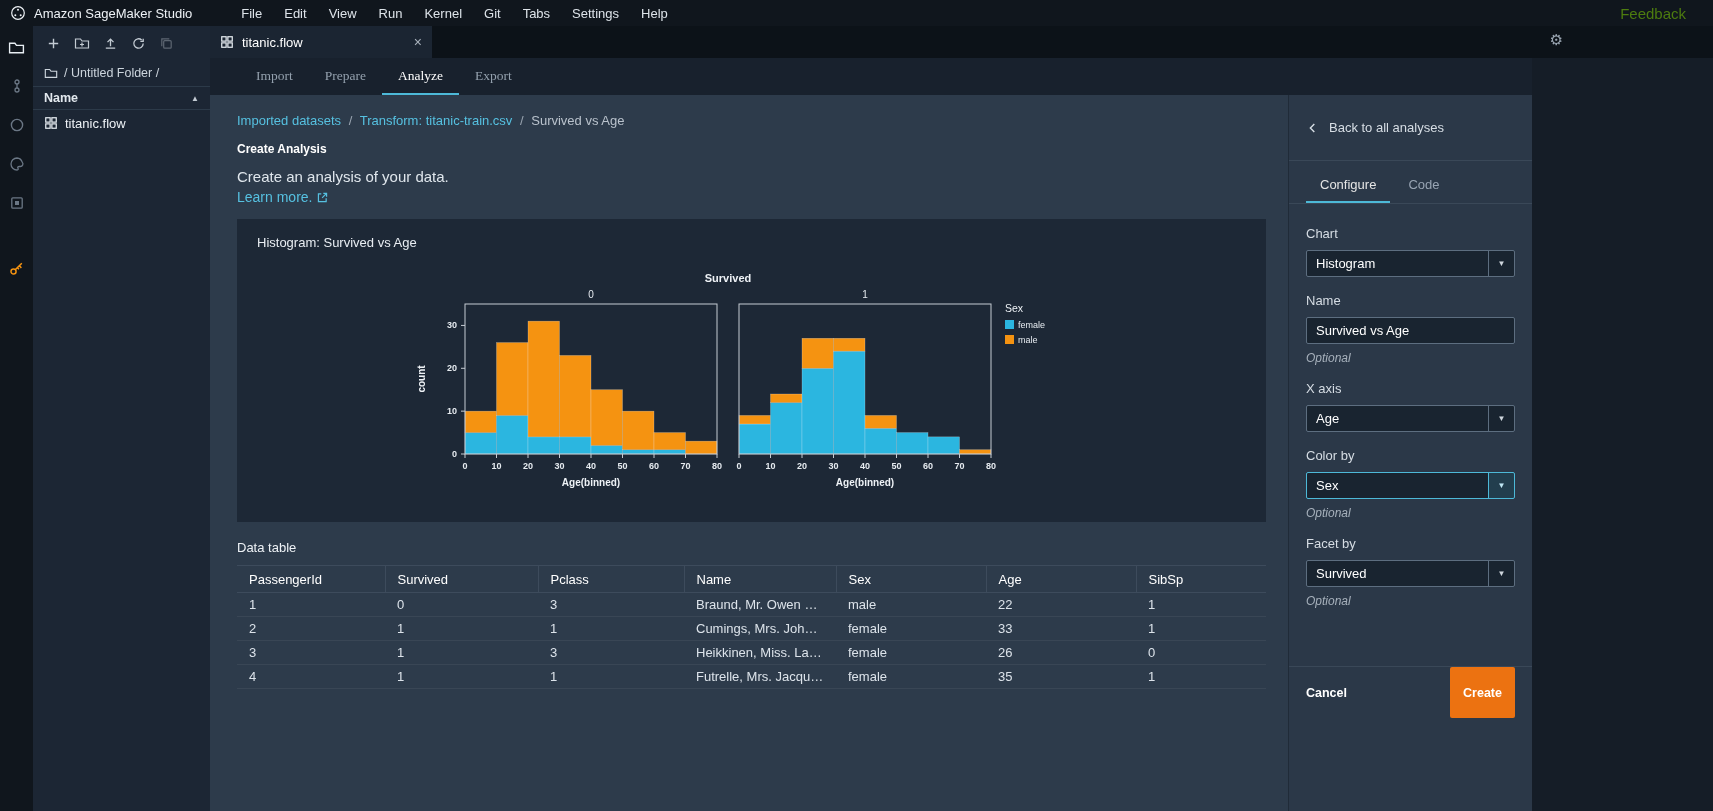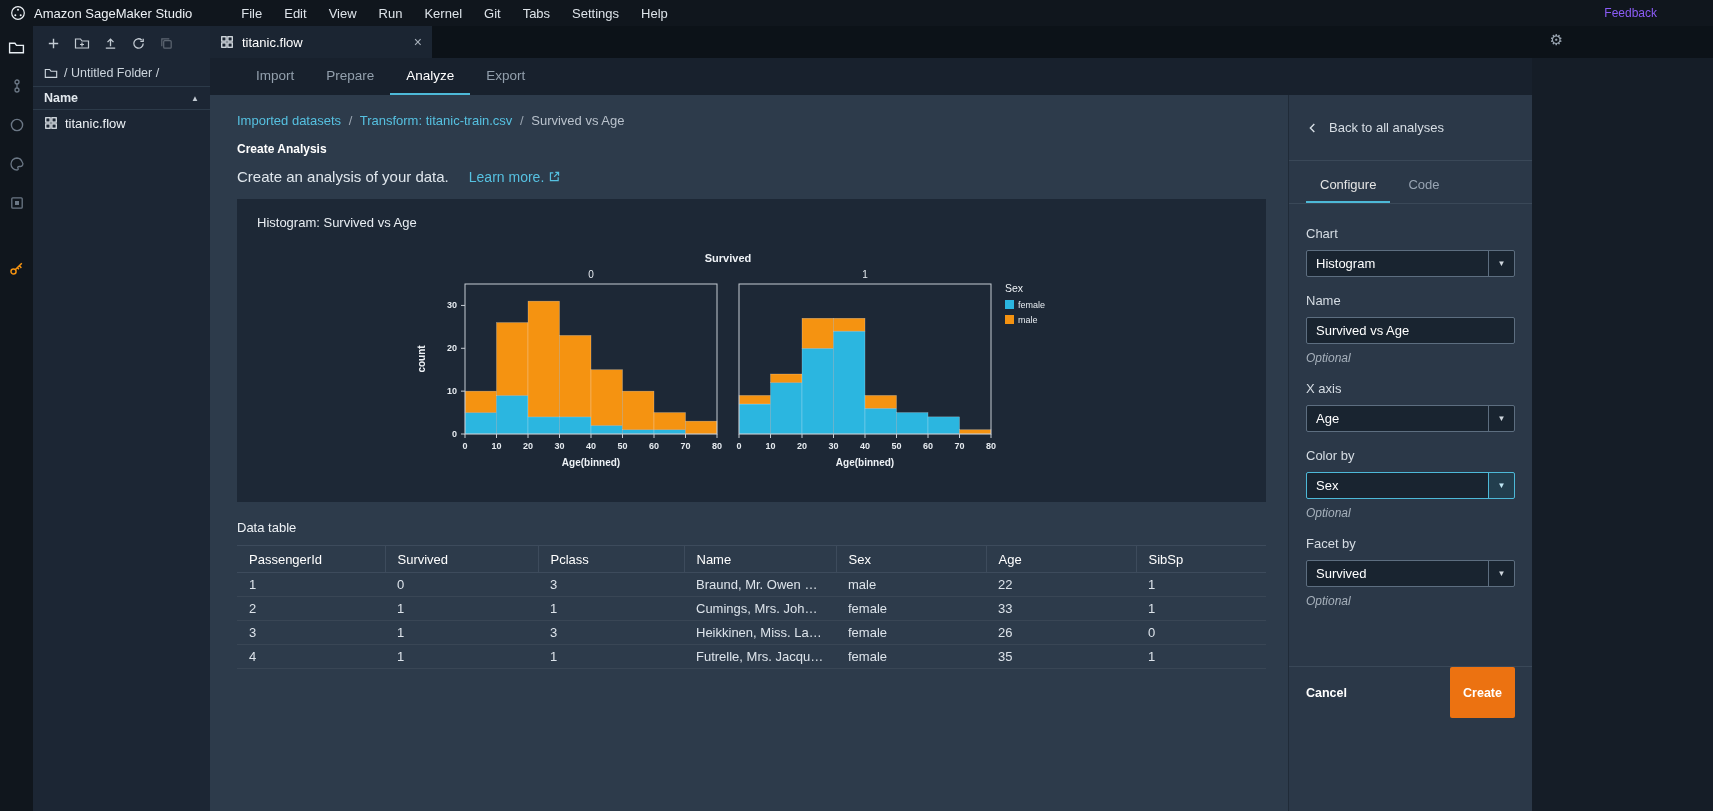--- a/index.html
+++ b/index.html
@@ -6,21 +6,21 @@
   html,body { width:1713px; height:811px; overflow:hidden; }
   body { font-family:"Liberation Sans", sans-serif; background:#0c1218; color:#e6eaee; font-size:13px; }
   .app { display:flex; flex-direction:column; height:100%; }
 
   
   .menubar { height:26px; background:#10161d; display:flex; align-items:center; flex:0 0 auto; }
   .brand { display:flex; align-items:center; gap:8px; padding-left:10px; }
   .brand-title { font-size:13px; color:#eef2f6; }
   .menus { display:flex; margin-left:38px; }
   .menu-item { padding:0 11px; font-size:13px; color:#dde3e9; cursor:default; }
-  .feedback { margin-left:auto; margin-right:56px; font-size:12px; color:#8b5cf6; }
+  .feedback { margin-left:auto; margin-right:27px; font-size:15px; color:#4d7c0f; }
 
   
   .workspace { flex:1; display:flex; min-height:0; }
   .activity { width:33px; background:#10161d; display:flex; flex-direction:column; align-items:center; padding-top:10px; flex:0 0 auto; }
   .act-btn { height:22px; width:22px; display:flex; align-items:center; justify-content:center; margin-bottom:17px; color:#6b7785; }
   .act-btn.active { color:#e8eef3; }
   .act-btn.accent { color:#f59311; margin-top:26px; }
 
   
   .filebrowser { width:177px; background:#1c2634; display:flex; flex-direction:column; flex:0 0 auto; }
@@ -36,34 +36,34 @@
   .main-col { flex:1; display:flex; flex-direction:column; min-width:0; }
   .tabbar { height:32px; background:#0c1218; display:flex; position:relative; flex:0 0 auto; }
   .tab { width:222px; background:#1b2532; display:flex; align-items:center; gap:8px; padding:0 10px; font-size:13px; color:#ffffff; }
   .tab-close { margin-left:auto; color:#aab3bd; font-size:14px; line-height:1; cursor:default; }
   .gear { position:absolute; right:150px; top:5px; font-size:15px; color:#9aa5b1; }
 
   .flow-row { flex:1; display:flex; min-height:0; }
   .flow-panel { flex:1; display:flex; flex-direction:column; min-width:0; }
   .gutter { width:181px; background:#151d27; flex:0 0 auto; }
 
-  .subnav { height:37px; background:#18212d; display:flex; padding-left:30px; flex:0 0 auto; }
+  .subnav { height:37px; background:#18212d; display:flex; padding-left:30px; flex:0 0 auto;font-family:Liberation Serif, serif; }
   .subnav-item { padding:0 16px; display:flex; align-items:center; color:#93a0ad; font-size:13.5px; border-bottom:2px solid transparent; cursor:default; }
   .subnav-item.active { color:#ffffff; border-bottom-color:#4db9d8; }
 
   .flow-body { flex:1; display:flex; min-height:0; background:#2d3b4b; }
   .analyze { flex:1; padding:14px 22px 0 27px; min-width:0; overflow:hidden; }
 
   
   .bc { font-size:13px; margin-top:4px; }
   .bc-link { color:#56c1e1; cursor:pointer; }
   .bc-sep { color:#9aa5b1; padding:0 4px; }
   .bc-current { color:#b9c2cc; }
   .page-title { font-size:12px; font-weight:700; color:#ffffff; margin-top:14px; }
-  .subtitle-row { margin-top:12px; display:flex; align-items:center; gap:20px; }
+  .subtitle-row { margin-top:12px; display:flex; gap:4px;flex-direction:column; }
   .subtitle { font-size:15px; color:#dfe6ec; }
   .learn-more { font-size:14px; color:#56c1e1; display:flex; align-items:center; gap:4px; cursor:pointer; }
 
   .chart-panel { margin-top:14px; background:#1d2836; padding:16px 20px 22px; }
   .chart-title { font-size:13px; color:#e8edf2; }
   .chart-holder { display:flex; justify-content:center; margin-top:18px; }
 
   .ct-title { font:700 11px "Liberation Sans",sans-serif; fill:#eef2f6; }
   .ct-facet { font:10px "Liberation Sans",sans-serif; fill:#e6ebf0; }
   .ct-tick { font:700 9px "Liberation Sans",sans-serif; fill:#e6ebf0; }

